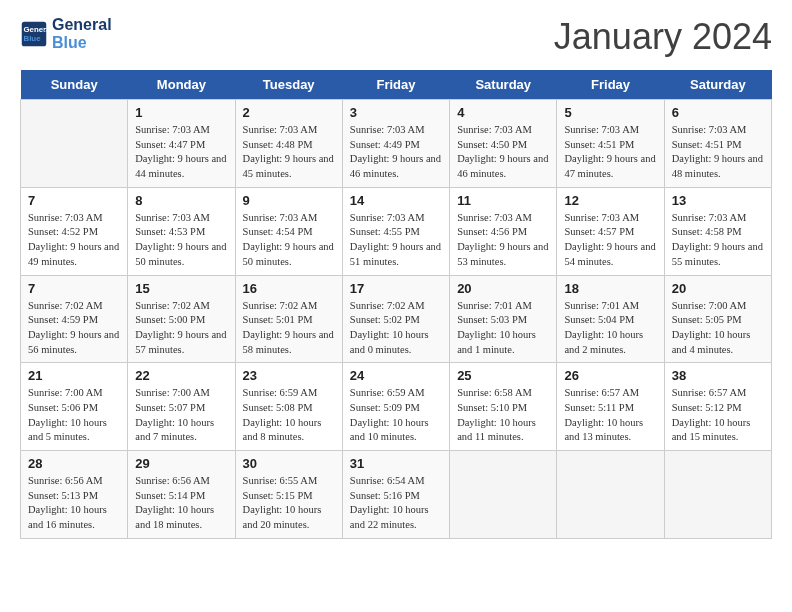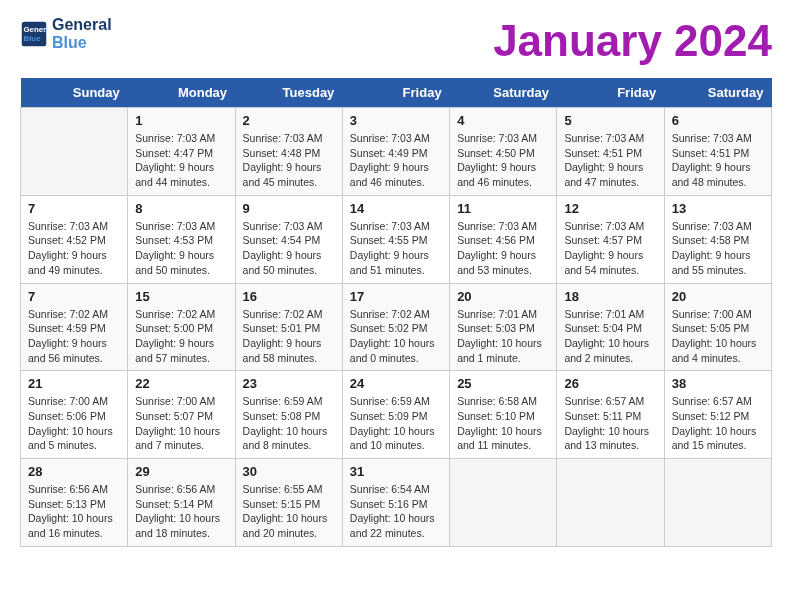--- a/index.html
+++ b/index.html
@@ -22,37 +22,37 @@
       gap: 2px;
     }
     .logo-icon {
       width: 28px;
       height: 28px;
     }
     .title-block {
       text-align: right;
     }
     .month-year {
-      font-size: 44px;
-      font-weight: bold;
-      color: #a21caf;
+      font-size: 36px;
+      font-weight: normal;
+      color: #404040;
     }
     .location {
       font-size: 15px;
       color: #444;
     }
     table {
       width: 100%;
       border-collapse: collapse;
       font-size: 11px;
     }
     thead tr th {
       background-color: #2a5ba8;
       color: #fff;
-      text-align: right;
+      text-align: center;
       padding: 7px 8px;
       font-size: 13px;
       font-weight: 600;
     }
     tbody tr td {
       border: 1px solid #ccc;
       vertical-align: top;
       padding: 5px 7px;
       width: calc(100% / 7);
       min-height: 80px;
@@ -67,20 +67,21 @@
     .day-num {
       font-size: 13px;
       font-weight: bold;
       color: #222;
       margin-bottom: 3px;
     }
     .day-info {
       color: #333;
       font-size: 10.5px;
       line-height: 1.4;
+      font-family: Liberation Serif, serif;
     }
     .empty {
       background: #f5f5f5;
     }
   </style>
 </head>
 <body>
 
 <div class="header">
   <div class="logo">

